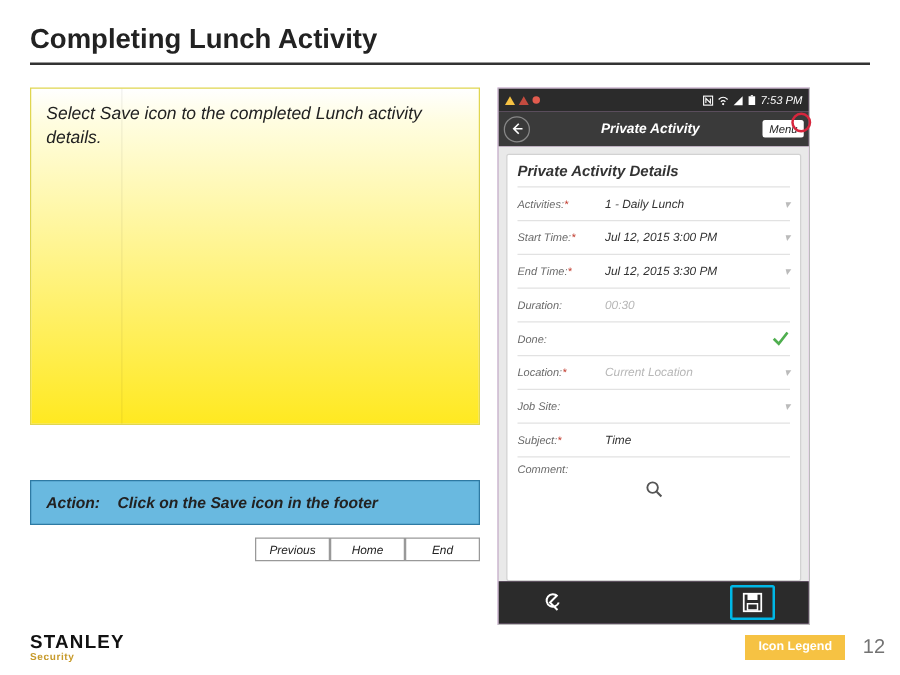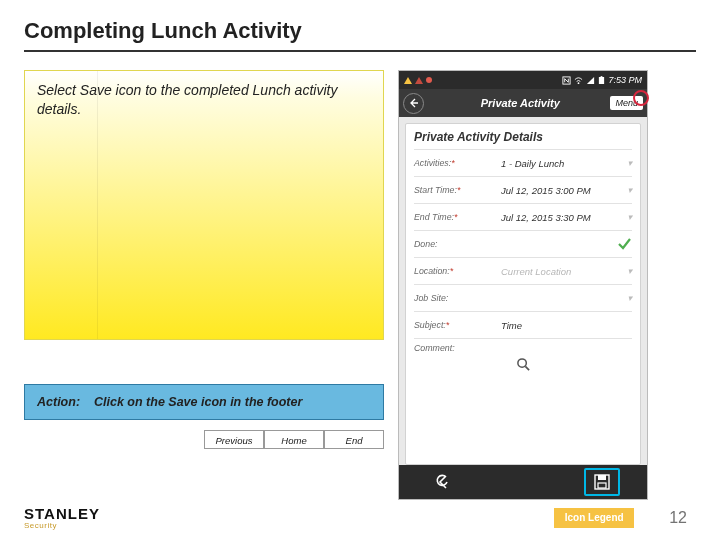--- a/index.html
+++ b/index.html
@@ -39,38 +39,38 @@
   .dot { width: 6px; height: 6px; border-radius: 50%; background: #e25b4e; }
   .appbar { height: 28px; background: #3a3a3a; color: #fff; display: flex; align-items: center; font-size: 11px; font-weight: bold; padding: 0 4px; position: relative; }
   .appbar-back { width: 21px; height: 21px; border: 1px solid #888; border-radius: 50%; display: flex; align-items: center; justify-content: center; margin-right: 6px; }
   .appbar-back svg { width: 10px; height: 10px; }
   .appbar-title { flex: 1; text-align: center; }
   .appbar-menu { font-size: 9px; background: #fff; color: #222; padding: 2px 5px; border-radius: 2px; font-weight: normal; position: relative; }
   .hl-ring { position: absolute; border: 2px solid #d7263d; border-radius: 50%; width: 16px; height: 16px; top: -6px; right: -6px; }
   .screen-body { flex: 1; background: #e9e9e9; padding: 6px 6px 0 6px; overflow: hidden; }
   .card { background: #fff; border: 1px solid #d2d2d2; border-radius: 2px; padding: 6px 8px 0 8px; height: 100%; display: flex; flex-direction: column; }
   .card-title { font-size: 12px; font-weight: bold; color: #333; padding-bottom: 5px; }
-  .field-row { display: flex; align-items: center; border-top: 1px solid #e2e2e2; height: 27px; font-size: 9.5px; color: #333; gap: 17px; }
+  .field-row { display: flex; align-items: center; border-top: 1px solid #e2e2e2; height: 27px; font-size: 9.5px; color: #333; }
   .field-label { width: 70px; color: #6a6a6a; font-size: 8.8px; }
   .field-label .req { color: #c0392b; }
   .field-val { flex: 1; }
   .field-val.faded { color: #b7b7b7; }
   .field-caret { color: #bbb; font-size: 9px; margin-left: 4px; }
   .check-box { width: 16px; height: 16px; border: 0; display: flex; align-items: center; justify-content: center; margin-left: auto; }
   .check-box svg { width: 14px; height: 14px; }
   .comment-row { border-top: 1px solid #e2e2e2; padding-top: 4px; font-size: 8.8px; color: #6a6a6a; }
   .zoom-row { display: flex; justify-content: center; padding: 4px 0 6px 0; }
   .zoom-row svg { width: 15px; height: 15px; }
   .footbar { height: 34px; background: #2b2b2b; display: flex; align-items: center; justify-content: space-between; padding: 0 36px; position: relative; }
   .footbar svg { width: 18px; height: 18px; }
   .save-hl { position: absolute; right: 27px; top: 3px; width: 36px; height: 28px; border: 2px solid #00b7e6; border-radius: 2px; }
   
-  .slide-footer { position: absolute; left: 24px; right: 33px; bottom: 10px; display: flex; align-items: center; gap: 21px; }
+  .slide-footer { position: absolute; left: 24px; right: 12px; bottom: 10px; display: flex; align-items: center; }
   .brand { font-family: Arial Black, Arial, sans-serif; font-size: 15px; font-weight: 900; letter-spacing: 1px; color: #111; display: flex; flex-direction: column; line-height: 1; }
-  .brand-sub { font-size: 8px; font-weight: normal; color: #c79a2a; letter-spacing: 0.5px; margin-top: 1px; }
+  .brand-sub { font-size: 8px; font-weight: bold; color: #c79a2a; letter-spacing: 0.5px; margin-top: 1px; }
   .legend-btn {
     margin-left: auto; width: 80px; height: 20px; line-height: 20px;
     text-align: center; background: #f6c243; color: #fff; font-size: 10px;
     font-weight: bold; cursor: pointer;
   }
   .page-num { font-size: 16px; color: #737373; margin-left: 14px; }
 </style>
 </head>
 <body>
 
@@ -154,20 +154,24 @@
             <div class="field-val">Jul 12, 2015 3:00 PM</div>
             <div class="field-caret">▾</div>
           </div>
 
           <div class="field-row">
             <div class="field-label"><span>End Time:</span><span class="req">*</span></div>
             <div class="field-val">Jul 12, 2015 3:30 PM</div>
             <div class="field-caret">▾</div>
           </div>
 
+          <div class="field-row">
+            <div class="field-label">Duration:</div>
+            <div class="field-val faded">00:30</div>
+          </div>
 
           <div class="field-row">
             <div class="field-label">Done:</div>
             <div class="check-box">
               <svg viewBox="0 0 14 14">
                   <path d="M2 7 L6 11 L13 2" stroke="#4fae4f" stroke-width="2.2" fill="none"></path>
                 </svg>
             </div>
           </div>
 

